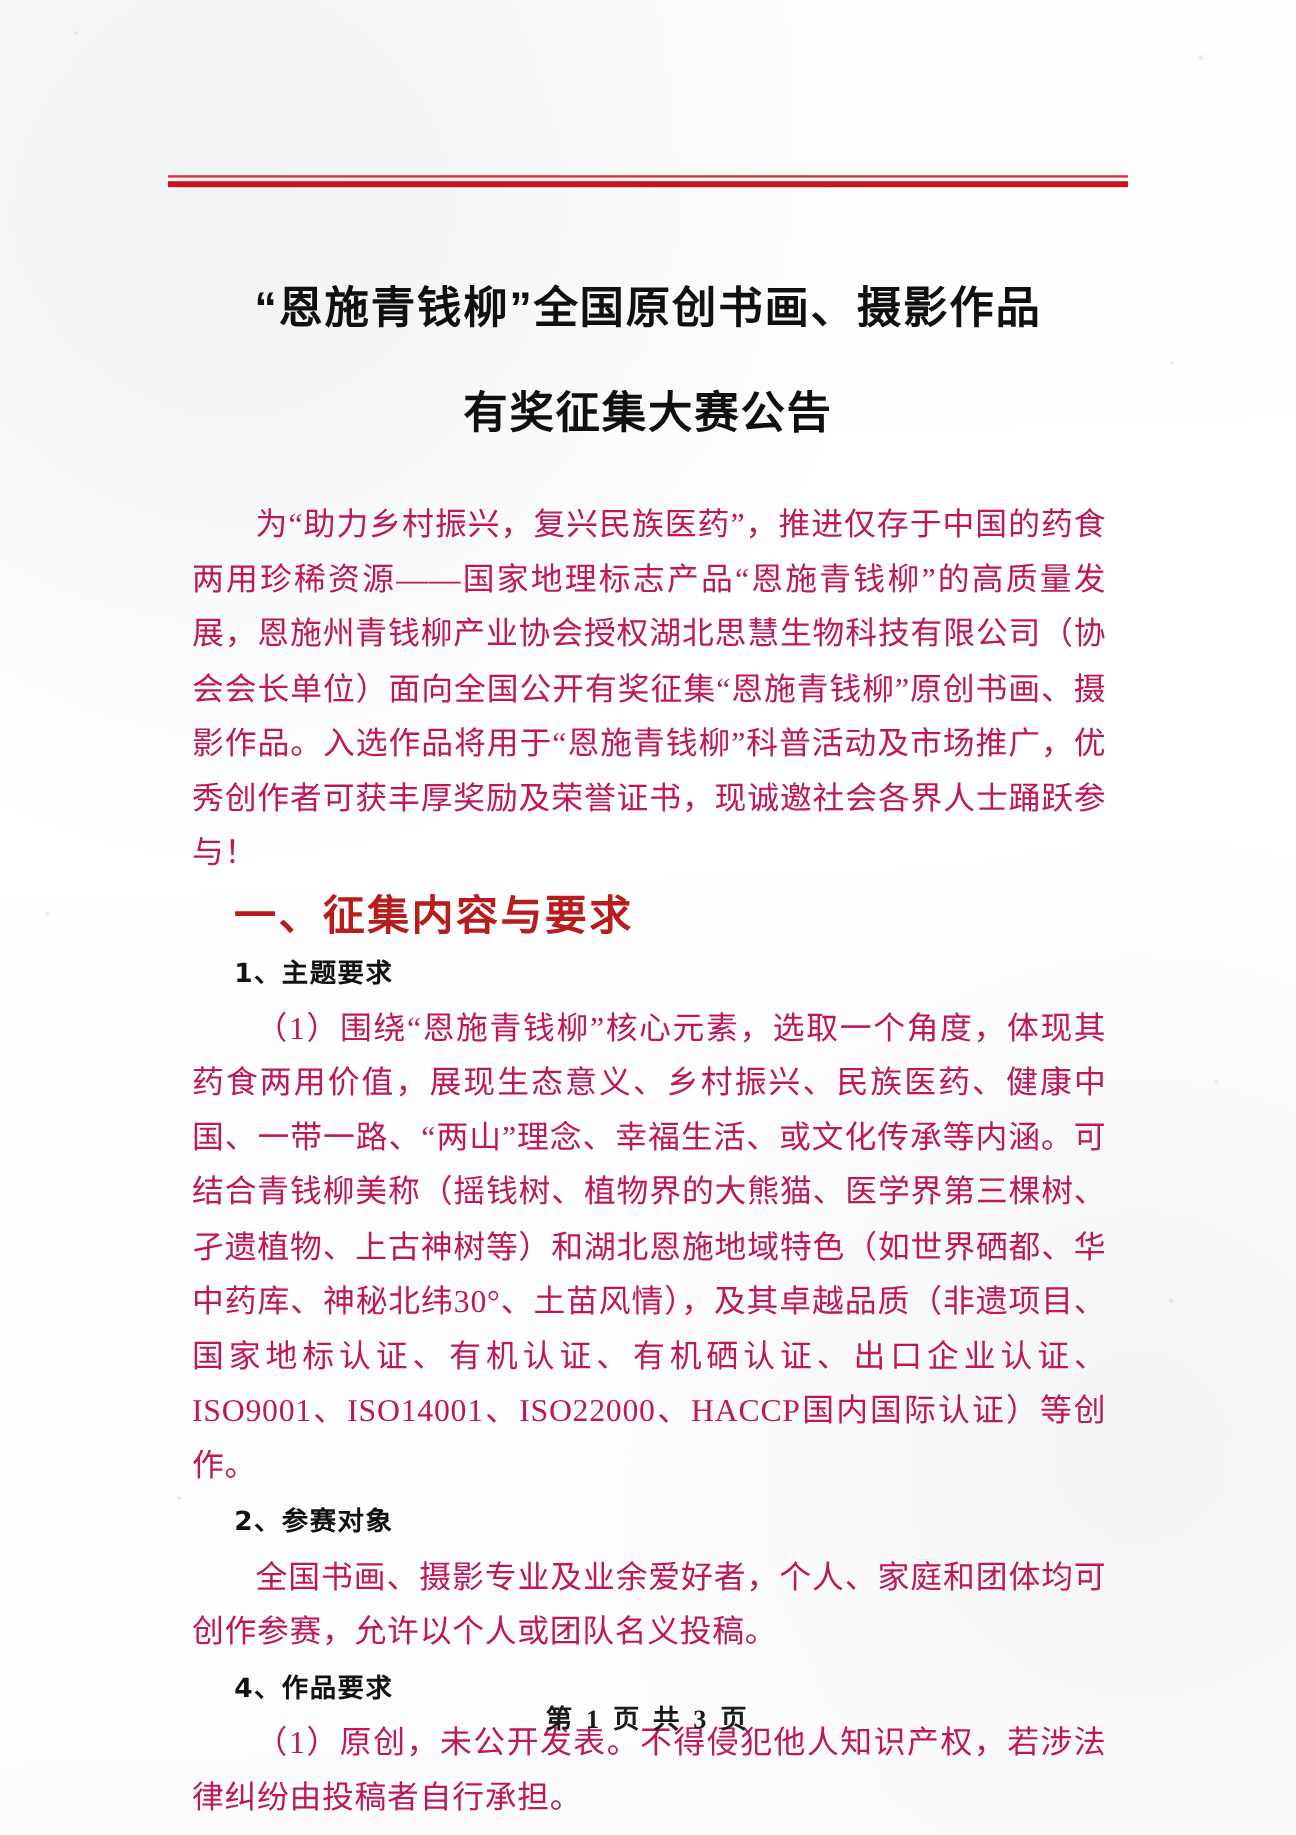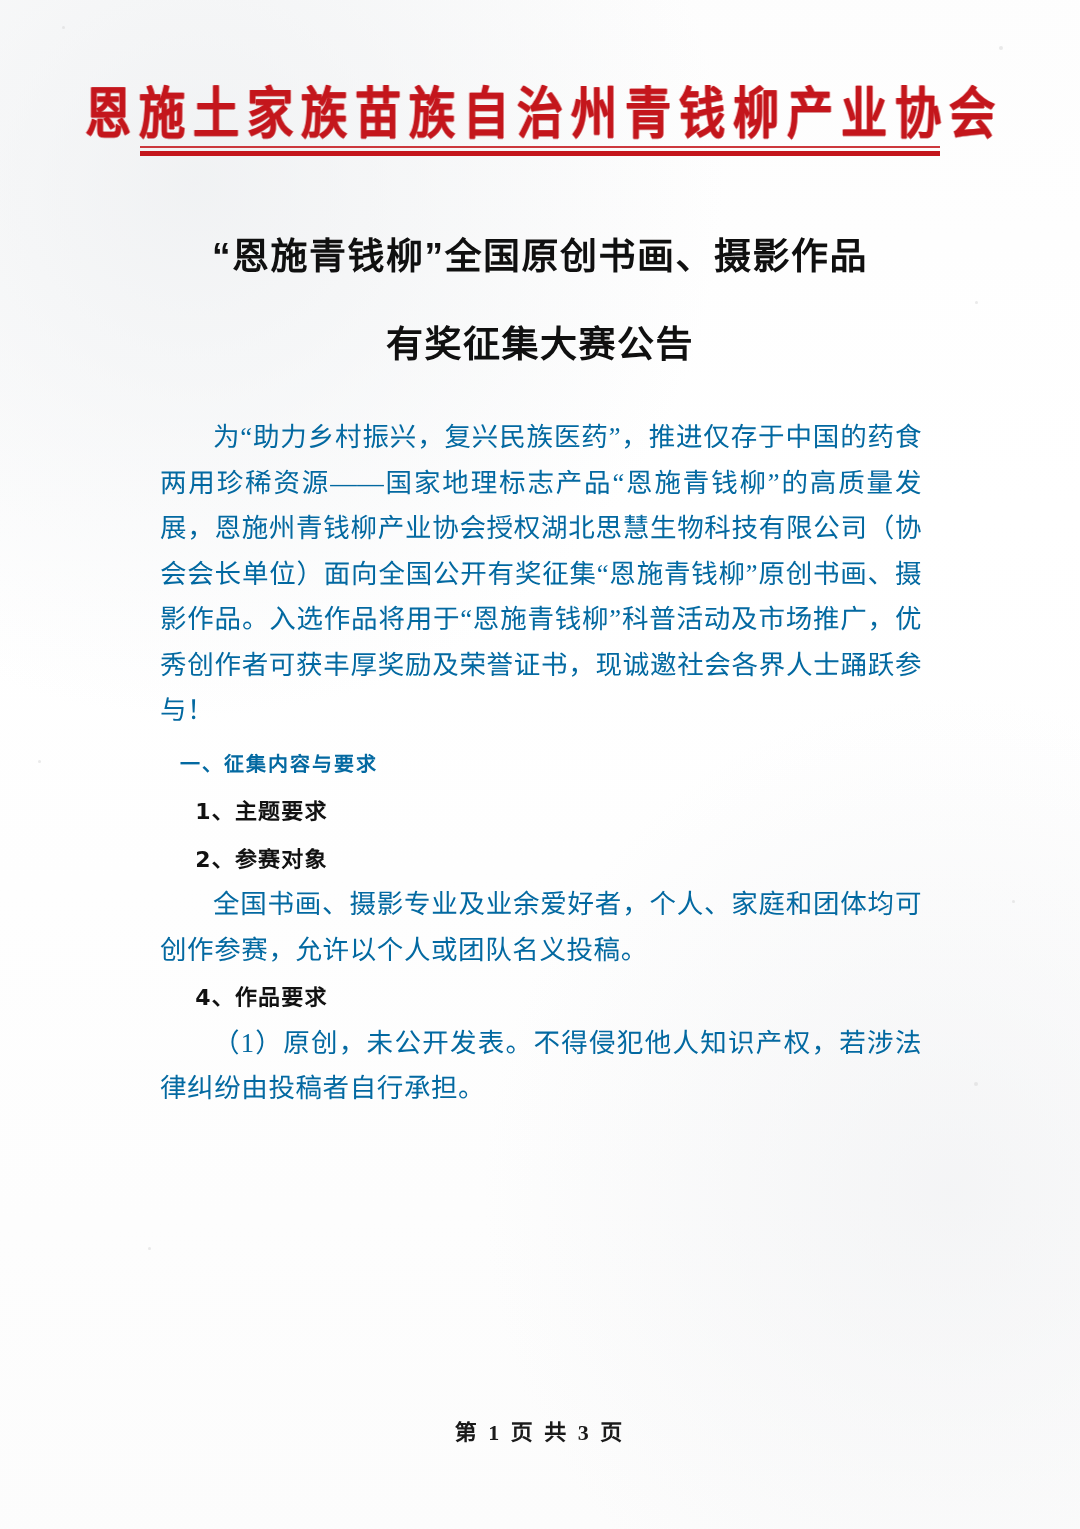--- a/index.html
+++ b/index.html
@@ -110,31 +110,31 @@
     left: 160px;
     width: 762px;
   }
   .para {
     font-family: "Liberation Serif", "DejaVu Serif", serif;
     font-size: 26.5px;
     line-height: 45.5px;
     text-align: justify;
     text-justify: inter-ideograph;
     letter-spacing: .6px;
-    color: #0369a1;
+    color: #be185d;
     margin: 0;
   }
   .indent2 { text-indent: 2em; }
   .h1-sec {
     font-family: "DejaVu Sans", "Liberation Sans", sans-serif;
     font-weight: bold;
-    font-size: 20px;
+    font-size: 35px;
     line-height: 45.5px;
     letter-spacing: 2px;
-    color: #0369a1;
+    color: #b91c1c;
     margin: 8px 0 2px 0;
     text-indent: 1em;
   }
   .h2-sec {
     font-family: "DejaVu Sans", "Liberation Sans", sans-serif;
     font-weight: bold;
     font-size: 22px;
     line-height: 45.5px;
     letter-spacing: 1.2px;
     color: #121212;
@@ -164,41 +164,39 @@
   <span class="speck" style="left:999px;top:46px;width:4px;height:4px;"></span>
   <span class="speck" style="left:975px;top:301px;width:3px;height:3px;"></span>
   <span class="speck" style="left:974px;top:1082px;width:4px;height:4px;"></span>
   <span class="speck" style="left:1012px;top:900px;width:3px;height:3px;"></span>
   <span class="speck" style="left:38px;top:760px;width:3px;height:3px;"></span>
   <span class="speck" style="left:148px;top:1247px;width:3px;height:3px;"></span>
 </div>
 
 <div class="page">
 
-  <div class="letterhead">
-    <div class="letterhead-title">恩施土家族苗族自治州青钱柳产业协会</div>
-  </div>
   <div class="letterhead-rule">
     <div class="thin"></div>
     <div class="thick"></div>
   </div>
 
   <div class="doc-title">
     <div class="doc-title-line">“恩施青钱柳”全国原创书画、摄影作品</div>
     <div class="doc-title-line">有奖征集大赛公告</div>
   </div>
 
   <div class="body-block">
 
     <p class="para indent2">为“助力乡村振兴，复兴民族医药”，推进仅存于中国的药食两用珍稀资源——国家地理标志产品“恩施青钱柳”的高质量发展，恩施州青钱柳产业协会授权湖北思慧生物科技有限公司（协会会长单位）面向全国公开有奖征集“恩施青钱柳”原创书画、摄影作品。入选作品将用于“恩施青钱柳”科普活动及市场推广，优秀创作者可获丰厚奖励及荣誉证书，现诚邀社会各界人士踊跃参与！</p>
 
     <div class="h1-sec">一、征集内容与要求</div>
 
     <div class="h2-sec">1、主题要求</div>
 
+    <p class="para indent2">（1）围绕“恩施青钱柳”核心元素，选取一个角度，体现其药食两用价值，展现生态意义、乡村振兴、民族医药、健康中国、一带一路、“两山”理念、幸福生活、或文化传承等内涵。可结合青钱柳美称（摇钱树、植物界的大熊猫、医学界第三棵树、孑遗植物、上古神树等）和湖北恩施地域特色（如世界硒都、华中药库、神秘北纬30°、土苗风情），及其卓越品质（非遗项目、国家地标认证、有机认证、有机硒认证、出口企业认证、ISO9001、ISO14001、ISO22000、HACCP国内国际认证）等创作。</p>
 
 
     <div class="h2-sec">2、参赛对象</div>
 
     <p class="para indent2">全国书画、摄影专业及业余爱好者，个人、家庭和团体均可创作参赛，允许以个人或团队名义投稿。</p>
 
     <div class="h2-sec">4、作品要求</div>
 
     <p class="para indent2">（1）原创，未公开发表。不得侵犯他人知识产权，若涉法律纠纷由投稿者自行承担。</p>
 

